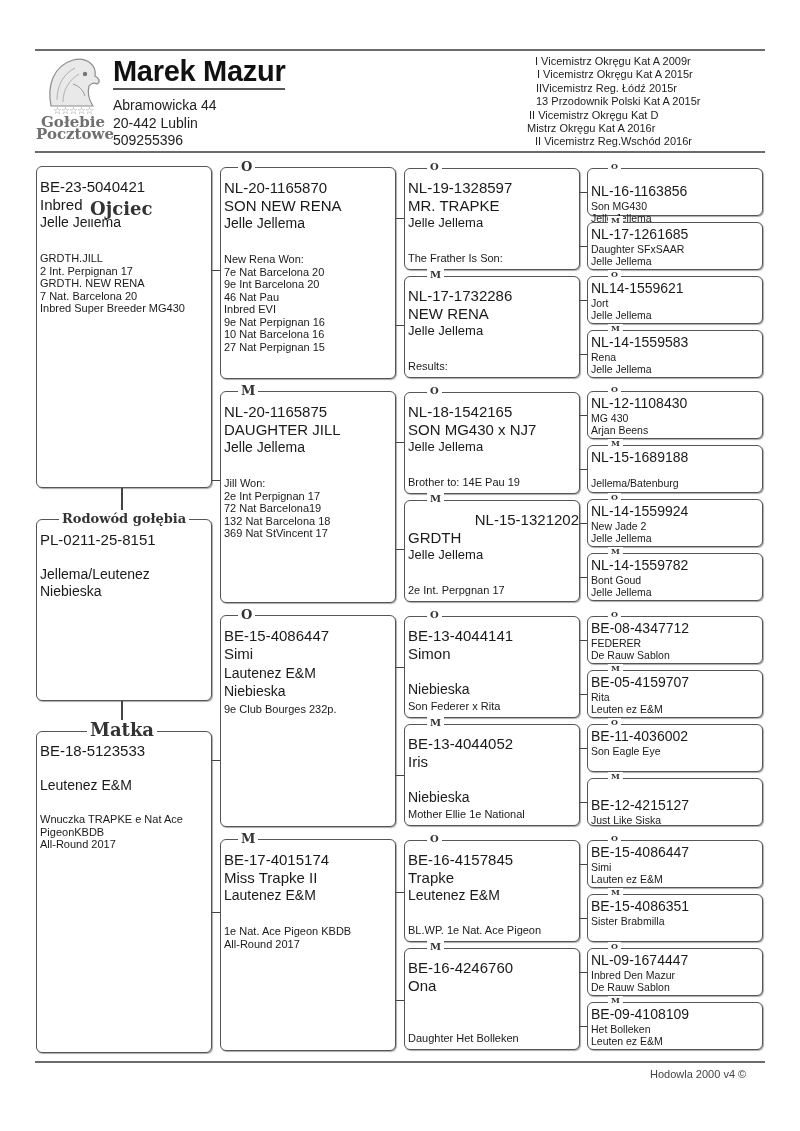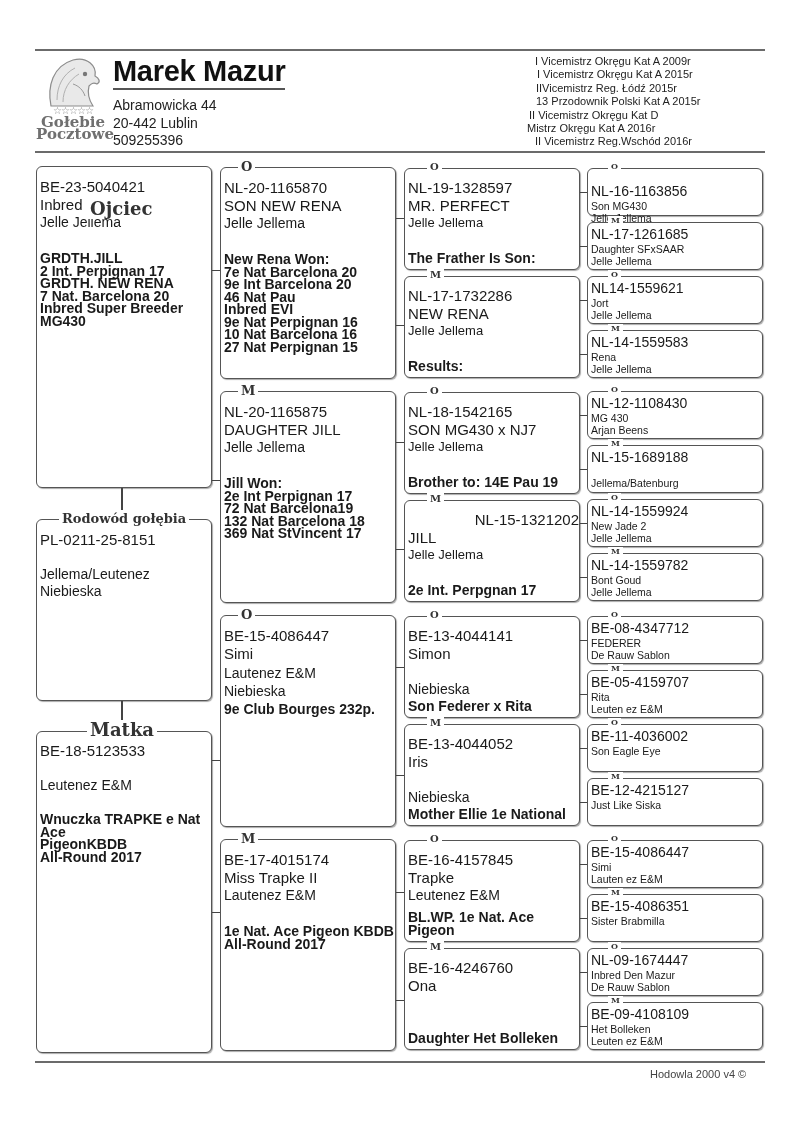--- a/index.html
+++ b/index.html
@@ -19,21 +19,21 @@
   .box { position:absolute; border:1.5px solid #555; border-radius:6px; background:#fff; box-sizing:border-box;
          box-shadow:1px 1px 1px #aaa; padding:0 0 0 3px; overflow:visible; }
   .lbl { position:absolute; top:-9px; background:#fff; font-family:"DejaVu Serif", serif; font-weight:bold; color:#333; line-height:14px; padding:0 3px; }
   .lbl.big { font-size:18px; top:-12px; line-height:20px; }
   .lbl.mid { font-size:13px; top:-9px; line-height:15px; }
   .lbl.small { font-size:10px; top:-8px; line-height:11px; }
   .lbl.tiny { font-size:8px; top:-7px; line-height:9px; }
   .t15 { font-size:15px; line-height:18px; }
   .t14 { font-size:14px; line-height:17px; }
   .t13 { font-size:13px; line-height:16px; }
-  .t11 { font-size:14px; line-height:12.5px;font-weight:bold; }
+  .t11 { font-size:11px; line-height:12.5px; }
   .t10 { font-size:10.5px; line-height:12px; }
   .abs { position:absolute; left:3px; }
   .ln { position:absolute; background:#444; }
   .footer { position:absolute; left:650px; top:1068px; font-size:11px; color:#444; }
 </style>
 </head>
 <body>
 
 <div class="hr" style="top:49px;"></div>
 <div class="hr" style="top:151px;"></div>
@@ -163,21 +163,21 @@
 <div class="ln" style="left:396px; top:442px; width:8px; height:1px;"></div>
 <div class="ln" style="left:396px; top:549px; width:8px; height:1px;"></div>
 <div class="ln" style="left:396px; top:667px; width:8px; height:1px;"></div>
 <div class="ln" style="left:396px; top:775px; width:8px; height:1px;"></div>
 <div class="ln" style="left:396px; top:892px; width:8px; height:1px;"></div>
 <div class="ln" style="left:396px; top:1000px; width:8px; height:1px;"></div>
 
 <div class="box" style="left:404px; top:168px; width:176px; height:102px;">
   <span class="lbl small" style="left:22px;">O</span>
   <div class="t15" style="margin-top:10px;">NL-19-1328597</div>
-  <div class="t15">MR. PERFECT</div>
+  <div class="t15">MR. TRAPKE</div>
   <div class="t13">Jelle Jellema</div>
   <div class="t11 abs" style="bottom:5px;">The Frather Is Son:</div>
 </div>
 <div class="box" style="left:404px; top:276px; width:176px; height:102px;">
   <span class="lbl small" style="left:22px;">M</span>
   <div class="t15" style="margin-top:10px;">NL-17-1732286</div>
   <div class="t15">NEW RENA</div>
   <div class="t13">Jelle Jellema</div>
   <div class="t11 abs" style="bottom:5px;">Results:</div>
 </div>
@@ -185,21 +185,21 @@
 <div class="box" style="left:404px; top:392px; width:176px; height:102px;">
   <span class="lbl small" style="left:22px;">O</span>
   <div class="t15" style="margin-top:10px;">NL-18-1542165</div>
   <div class="t15">SON MG430 x NJ7</div>
   <div class="t13">Jelle Jellema</div>
   <div class="t11 abs" style="bottom:5px;">Brother to: 14E Pau 19</div>
 </div>
 <div class="box" style="left:404px; top:500px; width:176px; height:102px;">
   <span class="lbl small" style="left:22px;">M</span>
   <div class="t15" style="margin-top:10px;text-align:right;">NL-15-1321202</div>
-  <div class="t15">JILL</div>
+  <div class="t15">GRDTH</div>
   <div class="t13">Jelle Jellema</div>
   <div class="t11 abs" style="bottom:5px;">2e Int. Perpgnan 17</div>
 </div>
 
 <div class="box" style="left:404px; top:616px; width:176px; height:102px;">
   <span class="lbl small" style="left:22px;">O</span>
   <div class="t15" style="margin-top:10px;">BE-13-4044141</div>
   <div class="t15">Simon</div>
   <div class="t14 abs" style="bottom:19px;">Niebieska</div>
   <div class="t11 abs" style="bottom:5px;">Son Federer x Rita</div>
@@ -304,21 +304,21 @@
   <div class="t10">Rita</div>
   <div class="t10">Leuten ez E&amp;M</div>
 </div>
 <div class="box" style="left:587px; top:724px; width:176px; height:48px;">
   <span class="lbl tiny" style="left:20px;">O</span>
   <div class="t14" style="margin-top:3px;">BE-11-4036002</div>
   <div class="t10">Son Eagle Eye</div>
 </div>
 <div class="box" style="left:587px; top:778px; width:176px; height:48px;">
   <span class="lbl tiny" style="left:20px;">M</span>
-  <div class="t14" style="margin-top:3px;">BE-12-4215127</div>
+  <div class="t14" style="margin-top:18px;">BE-12-4215127</div>
   <div class="t10">Just Like Siska</div>
 </div>
 
 <div class="box" style="left:587px; top:840px; width:176px; height:48px;">
   <span class="lbl tiny" style="left:20px;">O</span>
   <div class="t14" style="margin-top:3px;">BE-15-4086447</div>
   <div class="t10">Simi</div>
   <div class="t10">Lauten ez E&amp;M</div>
 </div>
 <div class="box" style="left:587px; top:894px; width:176px; height:48px;">

